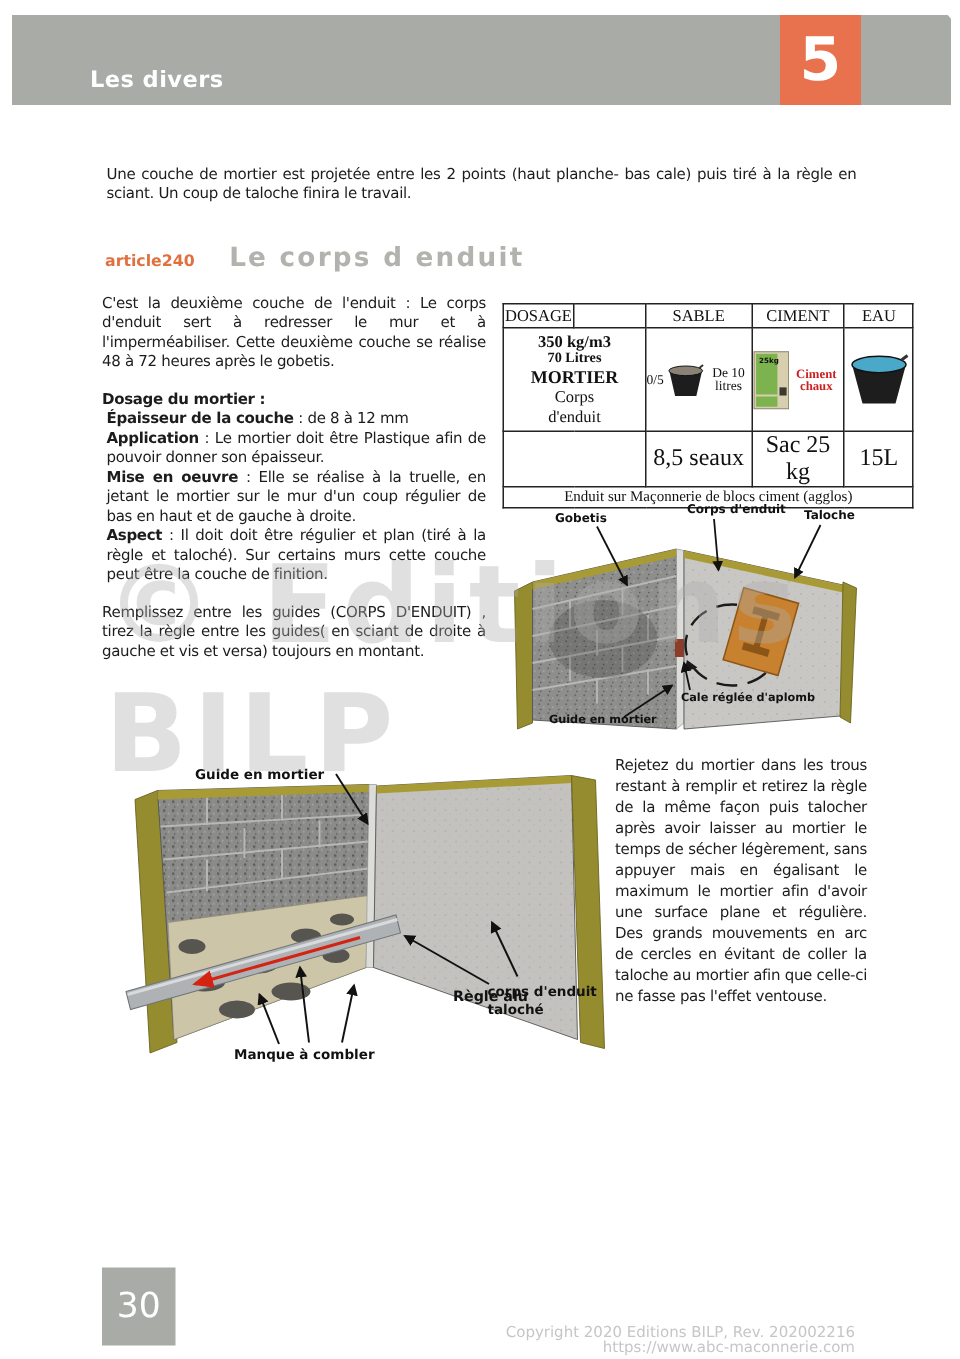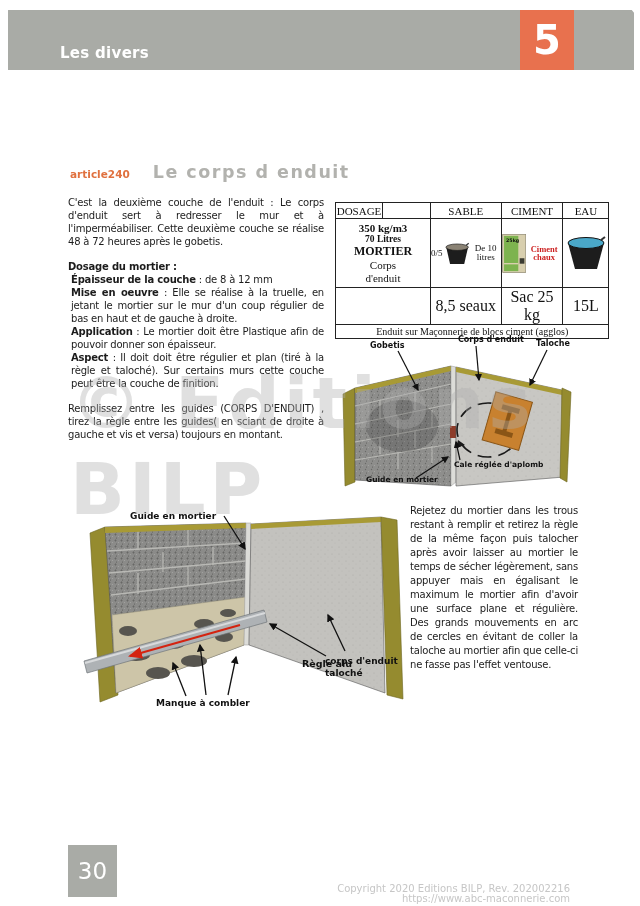--- a/index.html
+++ b/index.html
@@ -59,32 +59,33 @@
 
 <div id="page">
 
   <div class="header-bar">
     <div class="header-title">Les divers</div>
     <div class="chapter-box">
       <span class="chapter-num">5</span>
     </div>
   </div>
 
+  <div class="intro bodytext">Une couche de mortier est projetée entre les 2 points (haut planche- bas cale) puis tiré à la règle en sciant. Un coup de taloche finira le travail.</div>
 
   <div class="article-head">
     <span class="article-id">article240</span>
     <span class="article-title">Le corps d enduit</span>
   </div>
 
   <div class="leftcol bodytext">
     <p>C'est la deuxième couche de l'enduit : Le corps d'enduit sert à redresser le mur et à l'imperméabiliser. Cette deuxième couche se réalise 48 à 72 heures après le gobetis.</p>
     <p class="head">Dosage du mortier :</p>
     <p class="item"><b>Épaisseur de la couche</b><span> : de 8 à 12 mm</span></p>
+    <p class="item"><b>Application</b><span> : Le mortier doit être Plastique afin de pouvoir donner son épaisseur.</span></p>
     <p class="item"><b>Mise en oeuvre</b><span> : Elle se réalise à la truelle, en jetant le mortier sur le mur d'un coup régulier de bas en haut et de gauche à droite.</span></p>
-    <p class="item"><b>Application</b><span> : Le mortier doit être Plastique afin de pouvoir donner son épaisseur.</span></p>
     <p class="item"><b>Aspect</b><span> : Il doit doit être régulier et plan (tiré à la règle et taloché). Sur certains murs cette couche peut être la couche de finition.</span></p>
     <div class="gap"></div>
     <p>Remplissez entre les guides (CORPS D'ENDUIT) , tirez la règle entre les guides( en sciant de droite à gauche et vis et versa) toujours en montant.</p>
   </div>
 
   <table class="dose-table">
     <colgroup>
         <col style="width:47px">
         <col style="width:48px">
         <col style="width:43px">

